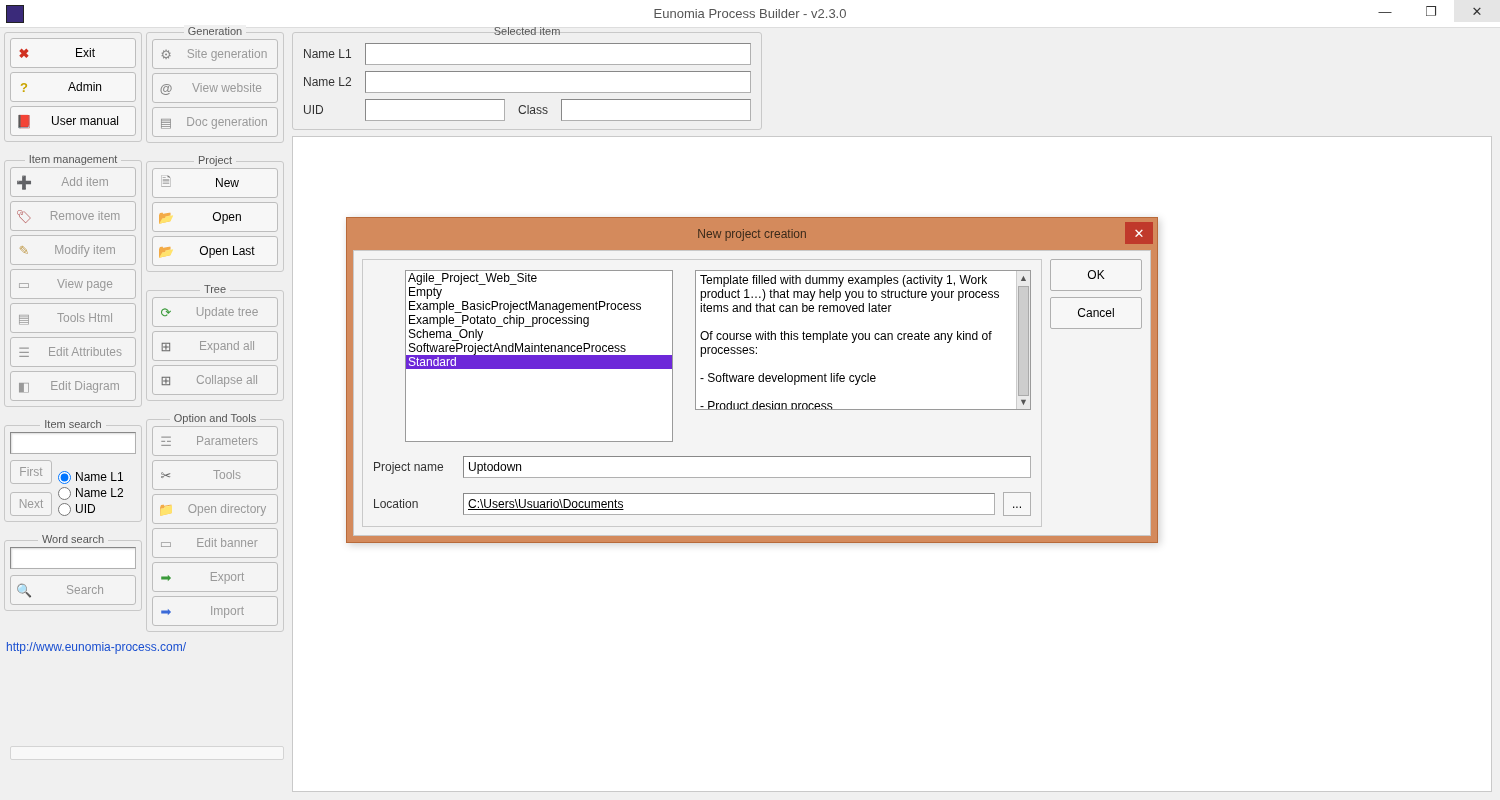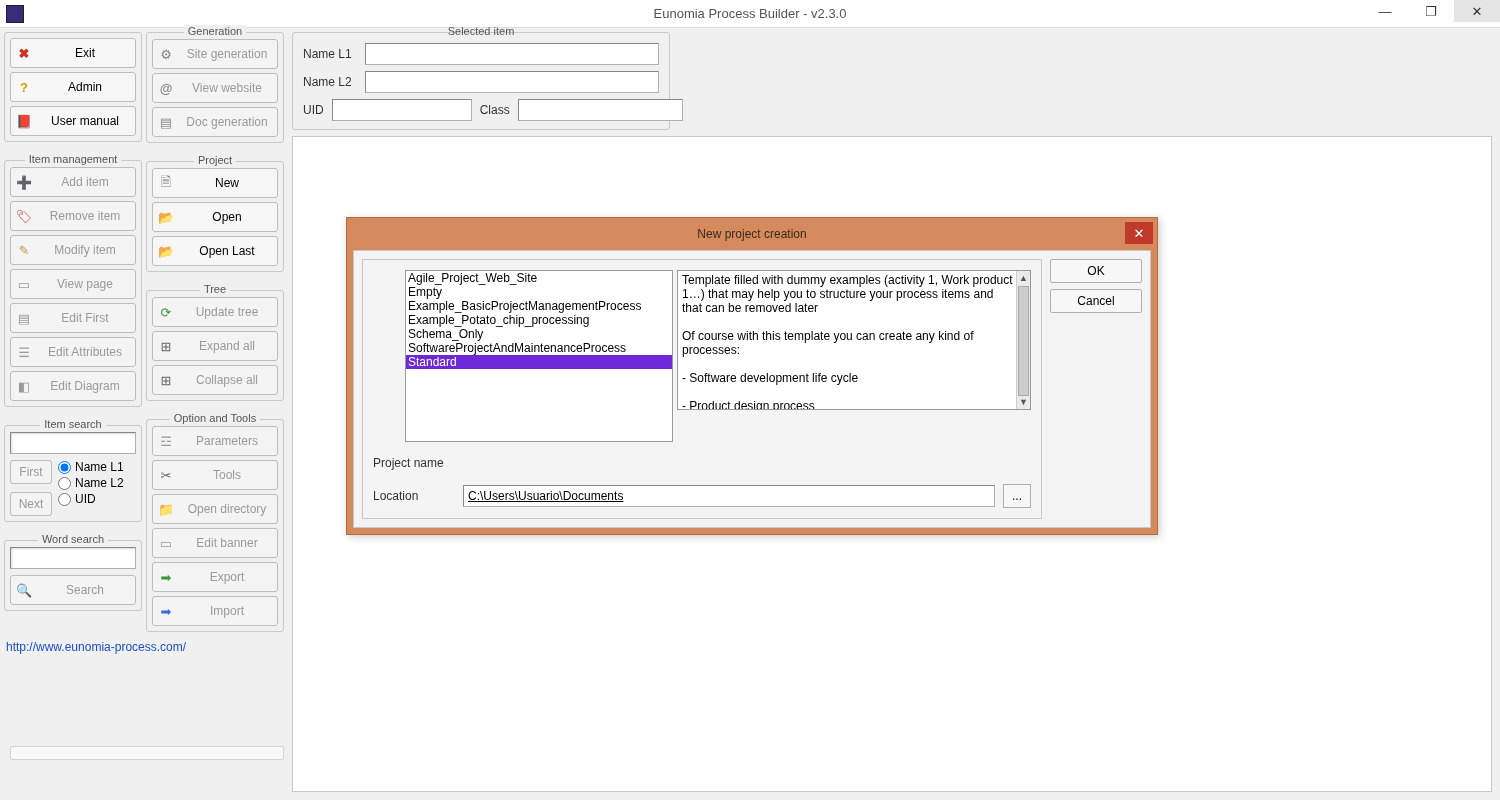--- a/index.html
+++ b/index.html
@@ -31,48 +31,48 @@
 .btn .blabel { flex: 1; text-align: center; font-size: 12px; }
 .btn.disabled .blabel { color: #9a9a9a; }
 .btn.small { height: 24px; width: 42px; }
 
 
 .txt { border: 1px solid #b0b0b0; border-top-color: #888; border-left-color: #888; background: #fff; height: 22px; padding: 2px 4px; }
 .txt.sunken { box-shadow: inset 1px 1px 2px rgba(0,0,0,0.15); }
 .lbl { font-size: 12px; color: #333; }
 
 
-.sel-panel { border: 1px solid #c9c9c9; border-radius: 3px; padding: 10px 10px 8px 10px; background: #f0f0f0; width: 378px; margin: 4px 0 0 2px; position: relative; }
+.sel-panel { border: 1px solid #c9c9c9; border-radius: 3px; padding: 10px 10px 8px 10px; background: #f0f0f0; width: 470px; margin: 4px 0 0 2px; position: relative; }
 .sel-panel .gb-title { position: absolute; top: -8px; left: 0; right: 0; text-align: center; font-size: 11px; color: #555; }
 .sel-row { display: flex; align-items: center; margin-bottom: 6px; gap: 8px; }
 .sel-row .lbl { width: 54px; }
 
 
 .main-area { margin: 6px 8px 8px 2px; border: 1px solid #c9c9c9; background: #fff; flex: 1; position: relative; }
 
 
 .right-side { flex: 1; display: flex; flex-direction: column; }
-.radio-row { display: flex; gap: 6px; align-items: flex-start; }
+.radio-row { display: flex; gap: 6px; align-items: flex-end; }
 .radio-col { display: flex; flex-direction: column; gap: 2px; font-size: 11px; }
 .radio-item { display: flex; align-items: center; gap: 4px; }
 .radio-item input { margin: 0; }
 
 
 .link { color: #1a4fd0; font-size: 12px; }
 
 
 .dialog { position: absolute; left: 346px; top: 217px; width: 812px; background: #d48a5c; border: 1px solid #b86a3a; box-shadow: 2px 2px 8px rgba(0,0,0,0.2); }
 .dialog-titlebar { height: 32px; display: flex; align-items: center; justify-content: center; position: relative; color: #3a2a1a; font-size: 14px; }
 .dialog-titlebar .dclose { position: absolute; right: 4px; top: 4px; width: 28px; height: 22px; background: #c0392b; color: #fff; display: flex; align-items: center; justify-content: center; font-size: 13px; }
 .dialog-body { background: #f4f4f4; margin: 0 6px 6px 6px; border: 1px solid #c9c9c9; padding: 8px; display: flex; gap: 8px; }
 .dialog-main { flex: 1; border: 1px solid #c9c9c9; padding: 10px; background: #f4f4f4; }
 .dialog-side { width: 92px; display: flex; flex-direction: column; gap: 6px; }
-.dlg-btn { height: 24px; border: 1px solid #b0b0b0; background: #f7f7f7; display: flex; align-items: center; justify-content: center; border-radius: 2px; }
-
-.tmpl-row { display: flex; gap: 4px; padding-left: 32px; }
+.dlg-btn { height: 32px; border: 1px solid #b0b0b0; background: #f7f7f7; display: flex; align-items: center; justify-content: center; border-radius: 2px; }
+
+.tmpl-row { display: flex; gap: 22px; padding-left: 32px; }
 .tmpl-list { width: 268px; height: 172px; border: 1px solid #9a9a9a; background: #fff; overflow: hidden; }
 .tmpl-list .item { padding: 0 2px; font-size: 12px; line-height: 14px; white-space: nowrap; }
 .tmpl-list .item.sel { background: #6d28d9; color: #fff; }
 .tmpl-desc { flex: 1; height: 140px; border: 1px solid #9a9a9a; background: #fff; padding: 2px 14px 2px 4px; font-size: 12px; line-height: 14px; position: relative; overflow: hidden; }
 .tmpl-desc .scroll { position: absolute; right: 0; top: 0; bottom: 0; width: 14px; background: #eaeaea; border-left: 1px solid #ccc; }
 .tmpl-desc .scroll .arr { height: 14px; display: flex; align-items: center; justify-content: center; font-size: 9px; color: #555; }
 .tmpl-desc .scroll .thumb { margin: 1px; height: 110px; background: #cdcdcd; border: 1px solid #aaa; }
 
 .form-row { display: flex; align-items: center; margin-top: 14px; gap: 8px; }
 .form-row .lbl { width: 82px; }
@@ -148,21 +148,21 @@
         <div class="btn disabled">
             <span class="bicon ic-pencil">✎</span>
             <span class="blabel">Modify item</span>
           </div>
         <div class="btn disabled">
             <span class="bicon">▭</span>
             <span class="blabel">View page</span>
           </div>
         <div class="btn disabled">
             <span class="bicon">▤</span>
-            <span class="blabel">Edit First</span>
+            <span class="blabel">Tools Html</span>
           </div>
         <div class="btn disabled">
             <span class="bicon">☰</span>
             <span class="blabel">Edit Attributes</span>
           </div>
         <div class="btn disabled">
             <span class="bicon">◧</span>
             <span class="blabel">Edit Diagram</span>
           </div>
       </div>
@@ -336,20 +336,21 @@
           <div id="desc-text">Template filled with dummy examples (activity 1, Work product 1…) that may help you to structure your process items and that can be removed later<br>&nbsp;<br>Of course with this template you can create any kind of processes:<br>&nbsp;<br>- Software development life cycle<br>&nbsp;<br>- Product design process<br>&nbsp;<br>- Business processes</div>
           <div class="scroll">
             <div class="arr">▲</div>
             <div class="thumb"></div>
             <div class="arr" style="position:absolute;bottom:0;left:0;right:0">▼</div>
           </div>
         </div>
       </div>
       <div class="form-row">
         <span class="lbl">Project name</span>
+        <input class="txt" value="Uptodown" style="">
       </div>
       <div class="form-row">
         <span class="lbl">Location</span>
         <input class="txt" style="flex: 1 1 0%; text-decoration: underline;" value="C:\Users\Usuario\Documents">
         <div class="browse-btn">
             <span>...</span>
           </div>
       </div>
     </div>
     <div class="dialog-side">

